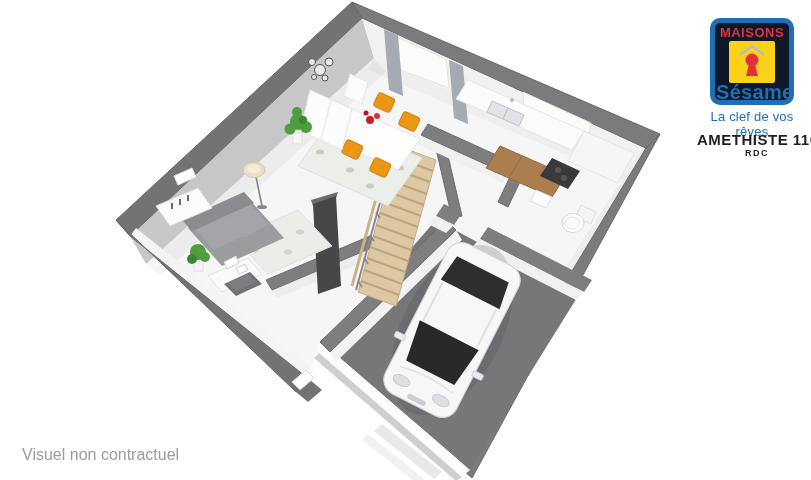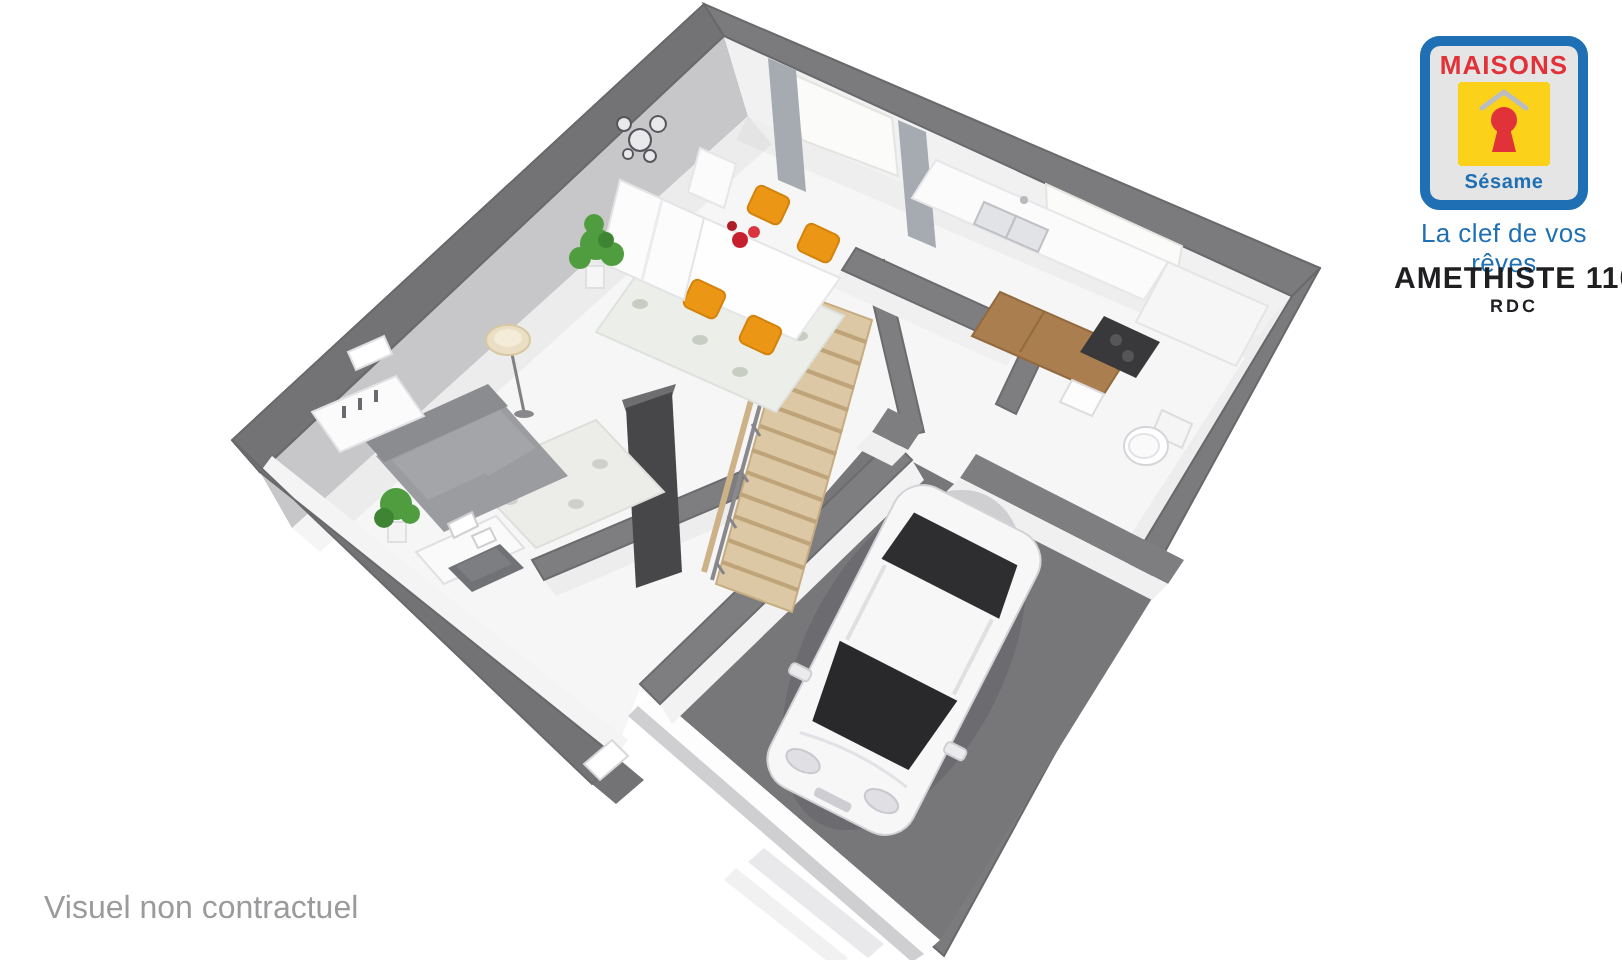--- a/index.html
+++ b/index.html
@@ -2,26 +2,26 @@
 <html><head>
 <meta charset="utf-8">
 <style>
   html,body{margin:0;padding:0;background:#ffffff;}
   body{width:811px;height:480px;position:relative;overflow:hidden;
        font-family:"Liberation Sans", sans-serif;}
   .stage{position:absolute;left:0;top:0;width:811px;height:480px;}
   svg.plan{position:absolute;left:0;top:0;}
   
   .logo-wrap{position:absolute;left:700px;top:18px;width:104px;text-align:center;}
-  .logo-box{margin:0 auto;width:72px;height:74px;background:#e5e5e5;
+  .logo-box{margin:0 auto;width:72px;height:74px;background:#0f172a;
             border:5px solid #1e6fb4;border-radius:10px;padding:2px 1px 1px 1px;}
   .logo-maisons{color:#e03238;font-weight:bold;font-size:13px;letter-spacing:.5px;line-height:15px;}
   .logo-square{width:46px;height:42px;margin:1px auto 1px auto;background:#fcd119;
                border-radius:2px;position:relative;}
-  .logo-sesame{color:#1e6fb4;font-weight:bold;font-size:10px;line-height:16px;letter-spacing:.3px;}
+  .logo-sesame{color:#1e6fb4;font-weight:bold;font-size:20px;line-height:16px;letter-spacing:.3px;}
   .logo-tagline{color:#1e6fb4;font-size:13px;margin-top:4px;letter-spacing:.2px;}
   
   .plan-title{position:absolute;left:697px;top:131px;width:140px;
               font-weight:bold;font-size:15px;letter-spacing:.5px;color:#1f1f22;white-space:nowrap;}
   .plan-floor{position:absolute;left:697px;top:148px;width:120px;text-align:center;
               font-weight:bold;font-size:9px;letter-spacing:1.5px;color:#1f1f22;}
   .disclaimer{position:absolute;left:22px;top:446px;font-size:16px;color:#9b9b9e;}
 </style>
 </head>
 <body>

